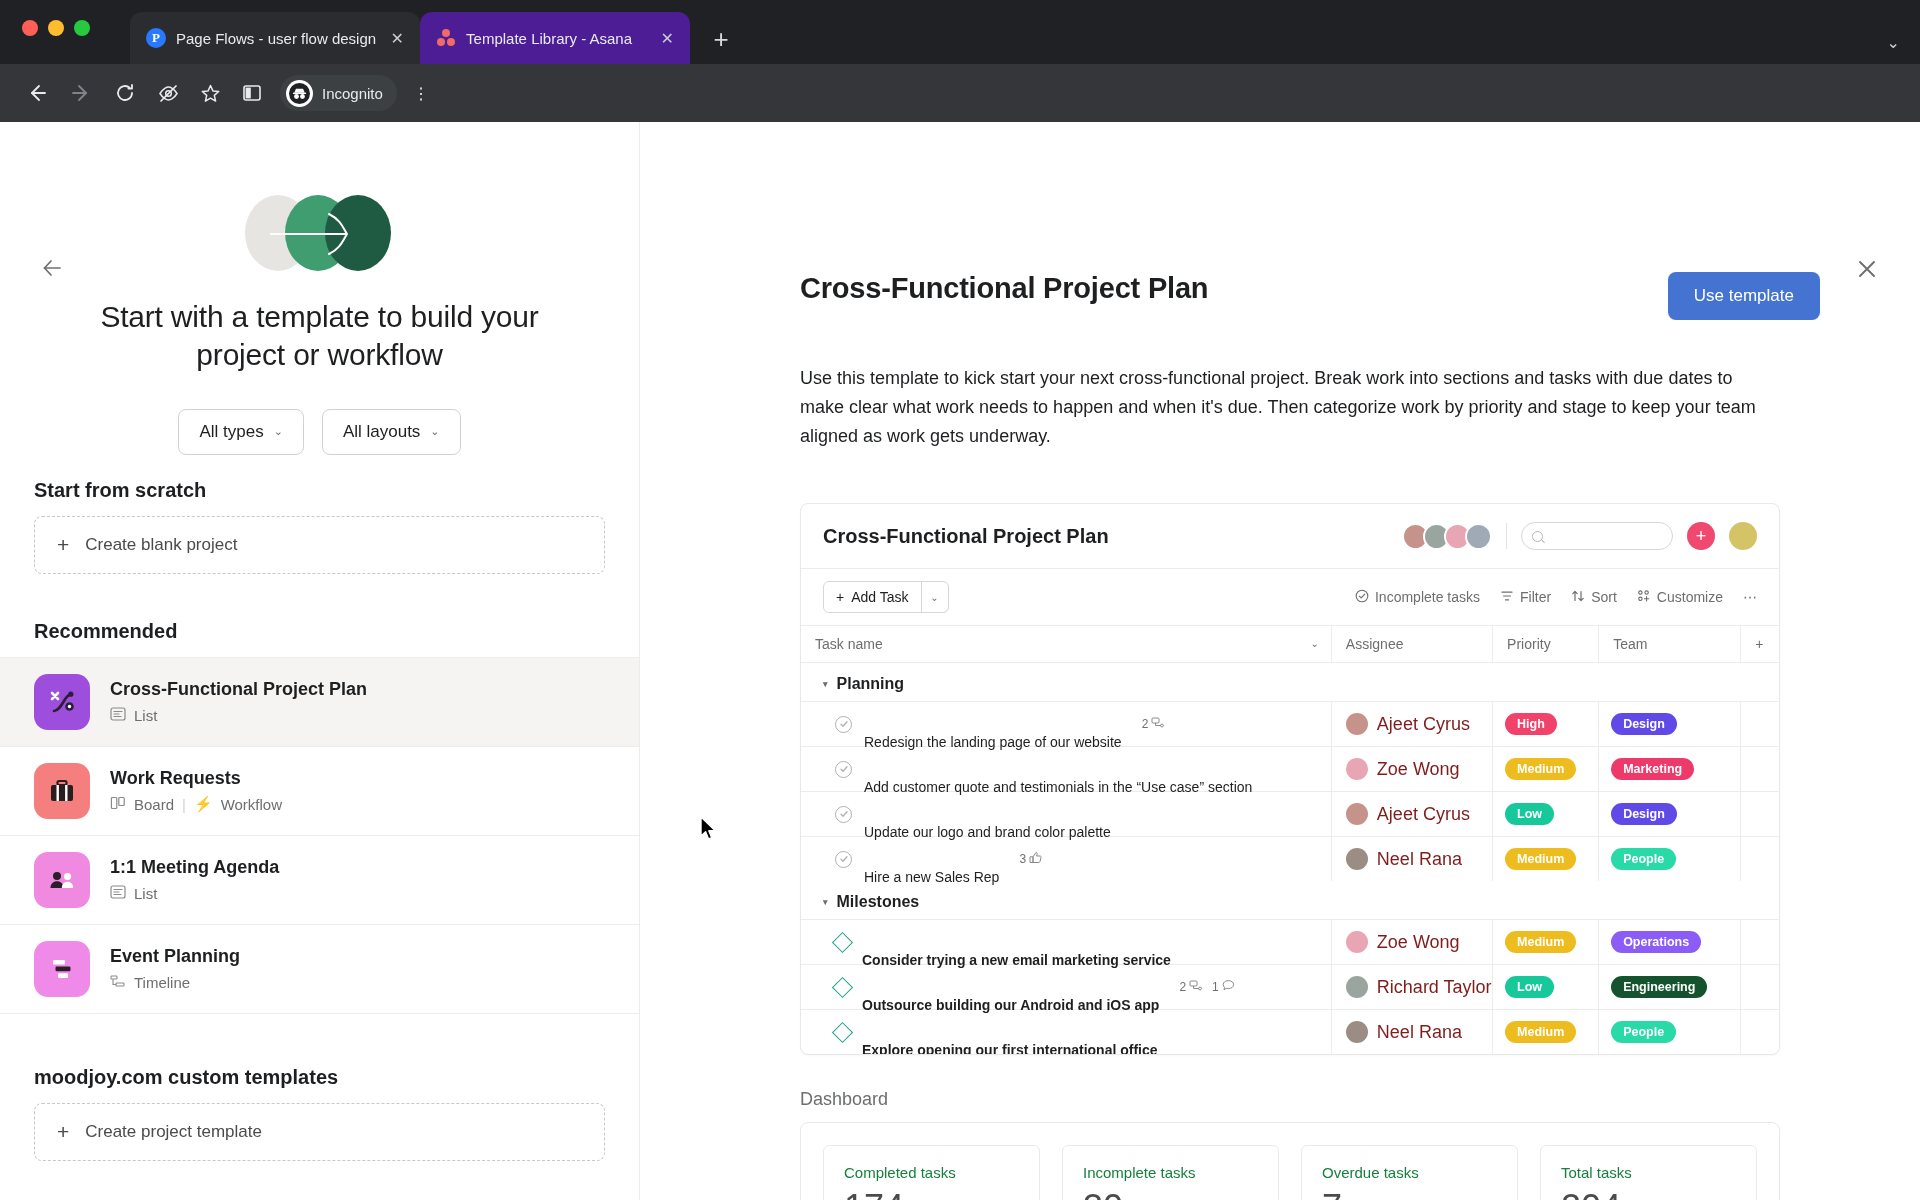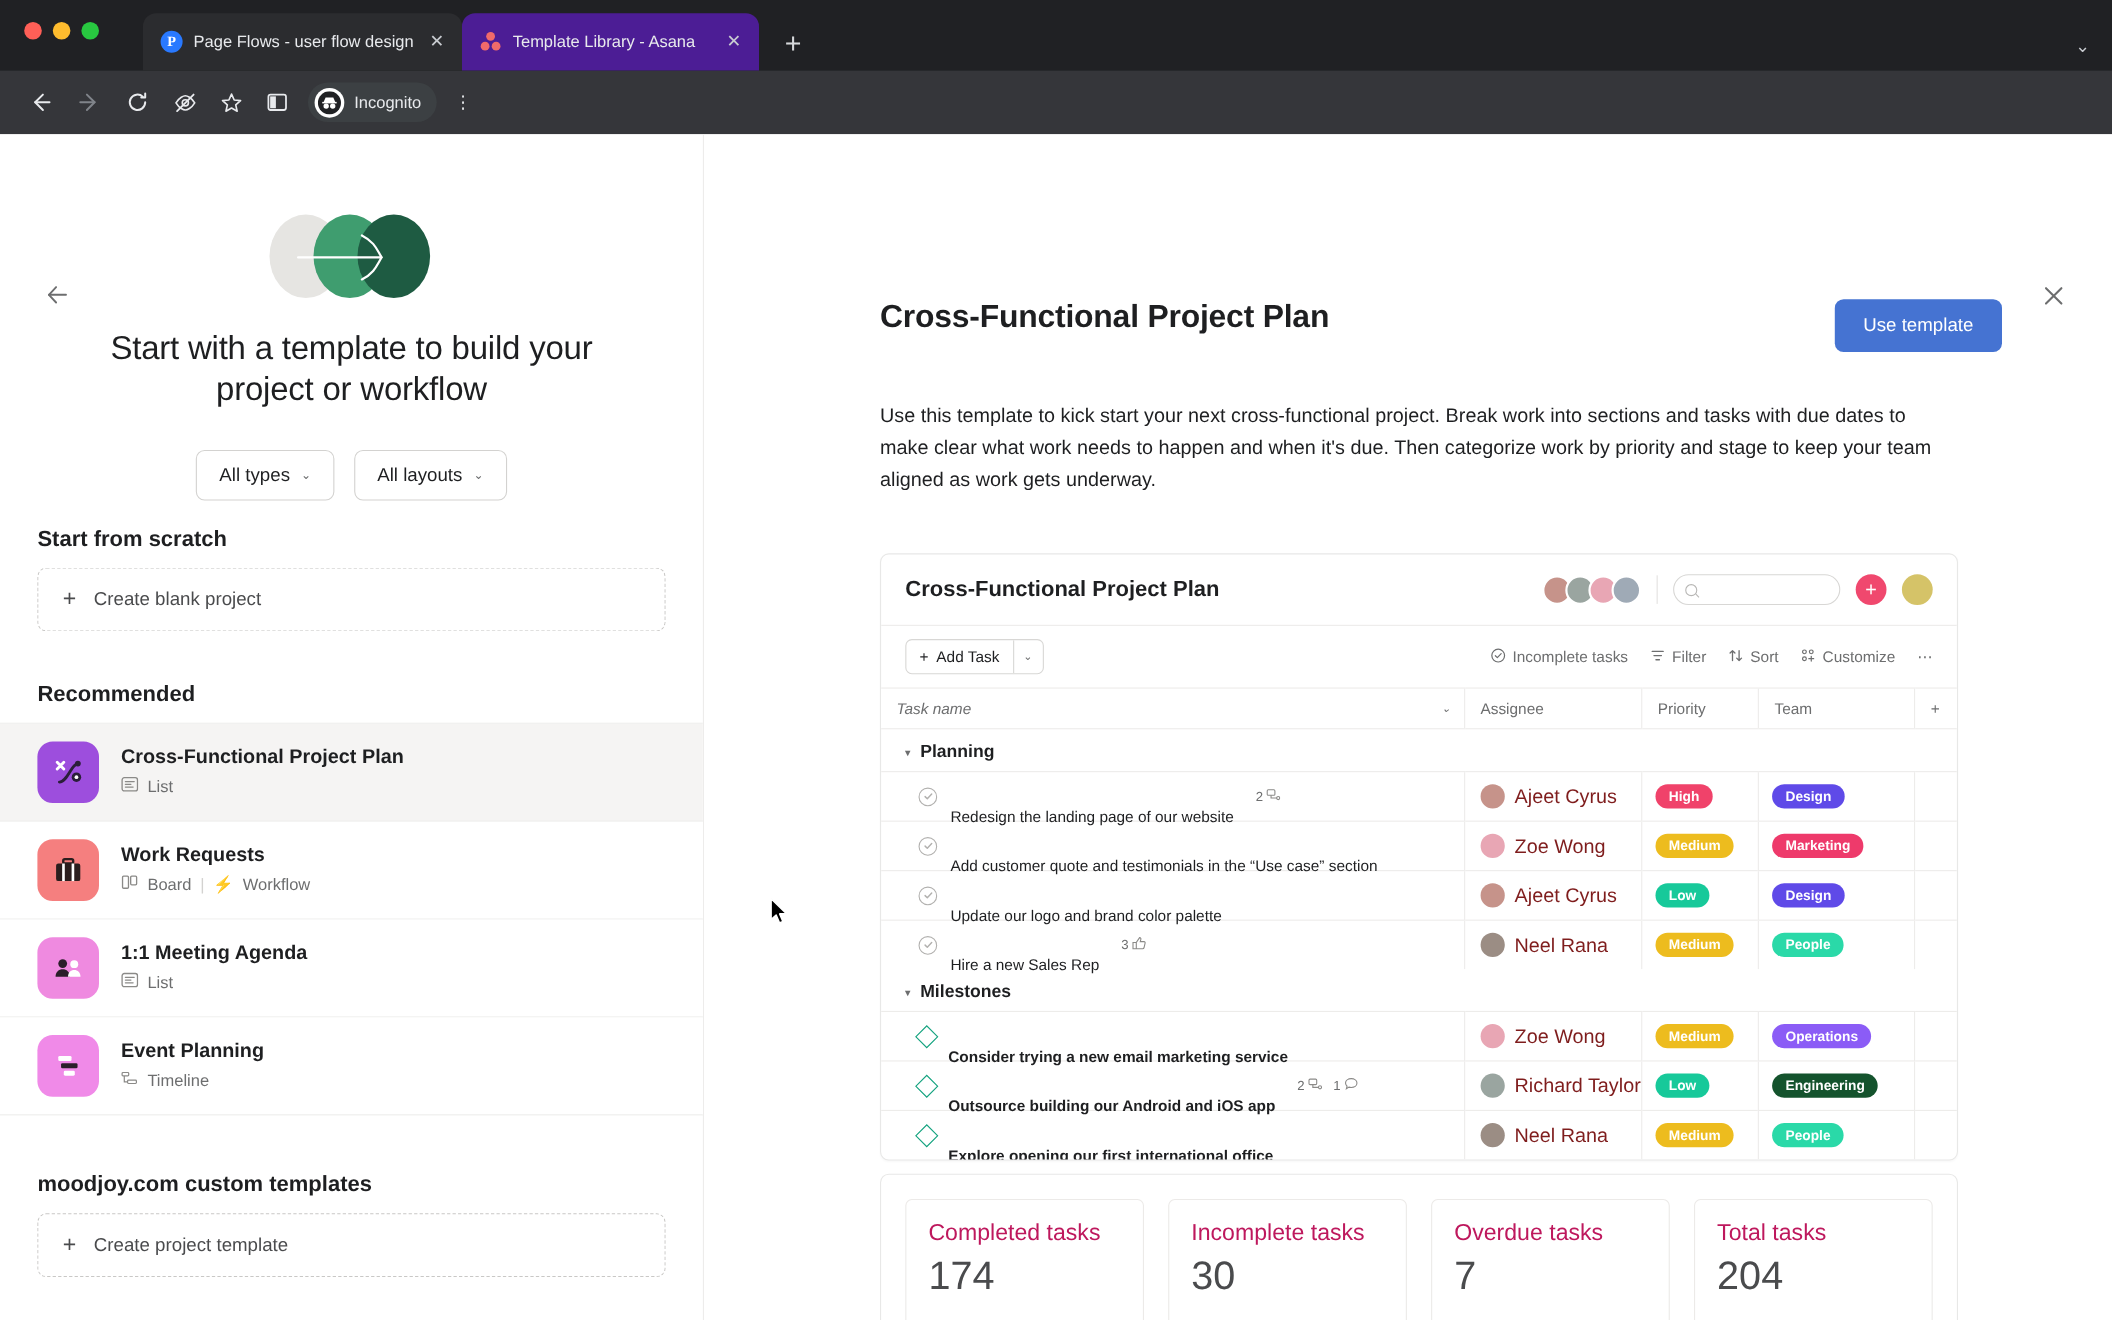--- a/index.html
+++ b/index.html
@@ -154,21 +154,21 @@
   .tbl th, .tbl td { border-top: 1px solid #edecea; }
   .hdr th {
     font-weight: normal; font-size: 14px; color: #6d6e6f; text-align: left;
     padding: 10px 14px; border-bottom: 1px solid #edecea; background: #fff;
   }
   .col-task { width: 500px; }
   .col-assignee { width: 152px; border-left: 1px solid #edecea; }
   .col-priority { width: 100px; border-left: 1px solid #edecea; }
   .col-team { width: 134px; border-left: 1px solid #edecea; }
   .col-plus { width: 36px; border-left: 1px solid #edecea; text-align: center; }
-  .hdr .col-task { position: relative; font-style: italic; }
+  .hdr .col-task { position: relative; }
   .hdr .col-task .hcaret { position: absolute; right: 12px; top: 12px; font-size: 10px; color: #6d6e6f; }
 
   .section-row td { padding: 12px 22px 8px 22px; border-top: none; }
   .section-row.first td { border-top: none; }
   .section-name { font-size: 16px; font-weight: bold; color: #1e1f21; display: flex; align-items: center; gap: 9px; }
   .tri { font-size: 9px; color: #6d6e6f; }
 
   .task-row td { padding: 0; height: 44px; }
   .task-cell { padding-left: 34px; display: flex; align-items: center; gap: 12px; height: 44px; }
   .chk { width: 17px; height: 17px; border-radius: 50%; border: 1.4px solid #b2b1af; display:flex; align-items:center; justify-content:center; flex: 0 0 17px; }
@@ -181,21 +181,21 @@
 
   .assignee { display: flex; align-items: center; gap: 9px; padding-left: 14px; }
   .assignee .av { width: 22px; height: 22px; border-radius: 50%; flex: 0 0 22px; }
   .assignee span { font-size: 18px; color: #7f1d1d; }
   .pillwrap { padding-left: 12px; }
   .pill { display: inline-block; border-radius: 12px; padding: 4px 12px; font-size: 12.5px; color: #fff; font-weight: bold; }
 
   .dash-title { margin-top: 34px; font-size: 18px; color: #6d6e6f; }
   .dash-card { margin-top: 12px; margin-right: 40px; border: 1px solid #e8e8e7; border-radius: 8px; background: #fff; padding: 22px; display: flex; gap: 22px; }
   .stat { flex: 1; border: 1px solid #eceae8; border-radius: 6px; padding: 18px 20px 24px 20px; }
-  .stat-label { font-size: 21px; color: #be185d; }
+  .stat-label { font-size: 15px; color: #15803d; }
   .stat-value { font-size: 36px; color: #4a4b4d; margin-top: 6px; font-weight: 300; }
 
   
   .cursor { position: absolute; left: 699px; top: 694px; width: 22px; height: 28px; pointer-events: none; }
 </style>
 </head>
 <body>
 
 <div class="browser">
 
@@ -729,20 +729,21 @@
                   </td>
               <td class="col-team">
                     <div class="pillwrap"><span class="pill" style="background:#2ad9a8">People</span></div>
                   </td>
               <td class="col-plus"></td>
             </tr>
           </tbody>
             </table>
         </div>
 
+        <div class="dash-title">Dashboard</div>
         <div class="dash-card">
           <div class="stat">
             <div class="stat-label">Completed tasks</div>
             <div class="stat-value">174</div>
           </div>
           <div class="stat">
             <div class="stat-label">Incomplete tasks</div>
             <div class="stat-value">30</div>
           </div>
           <div class="stat">

